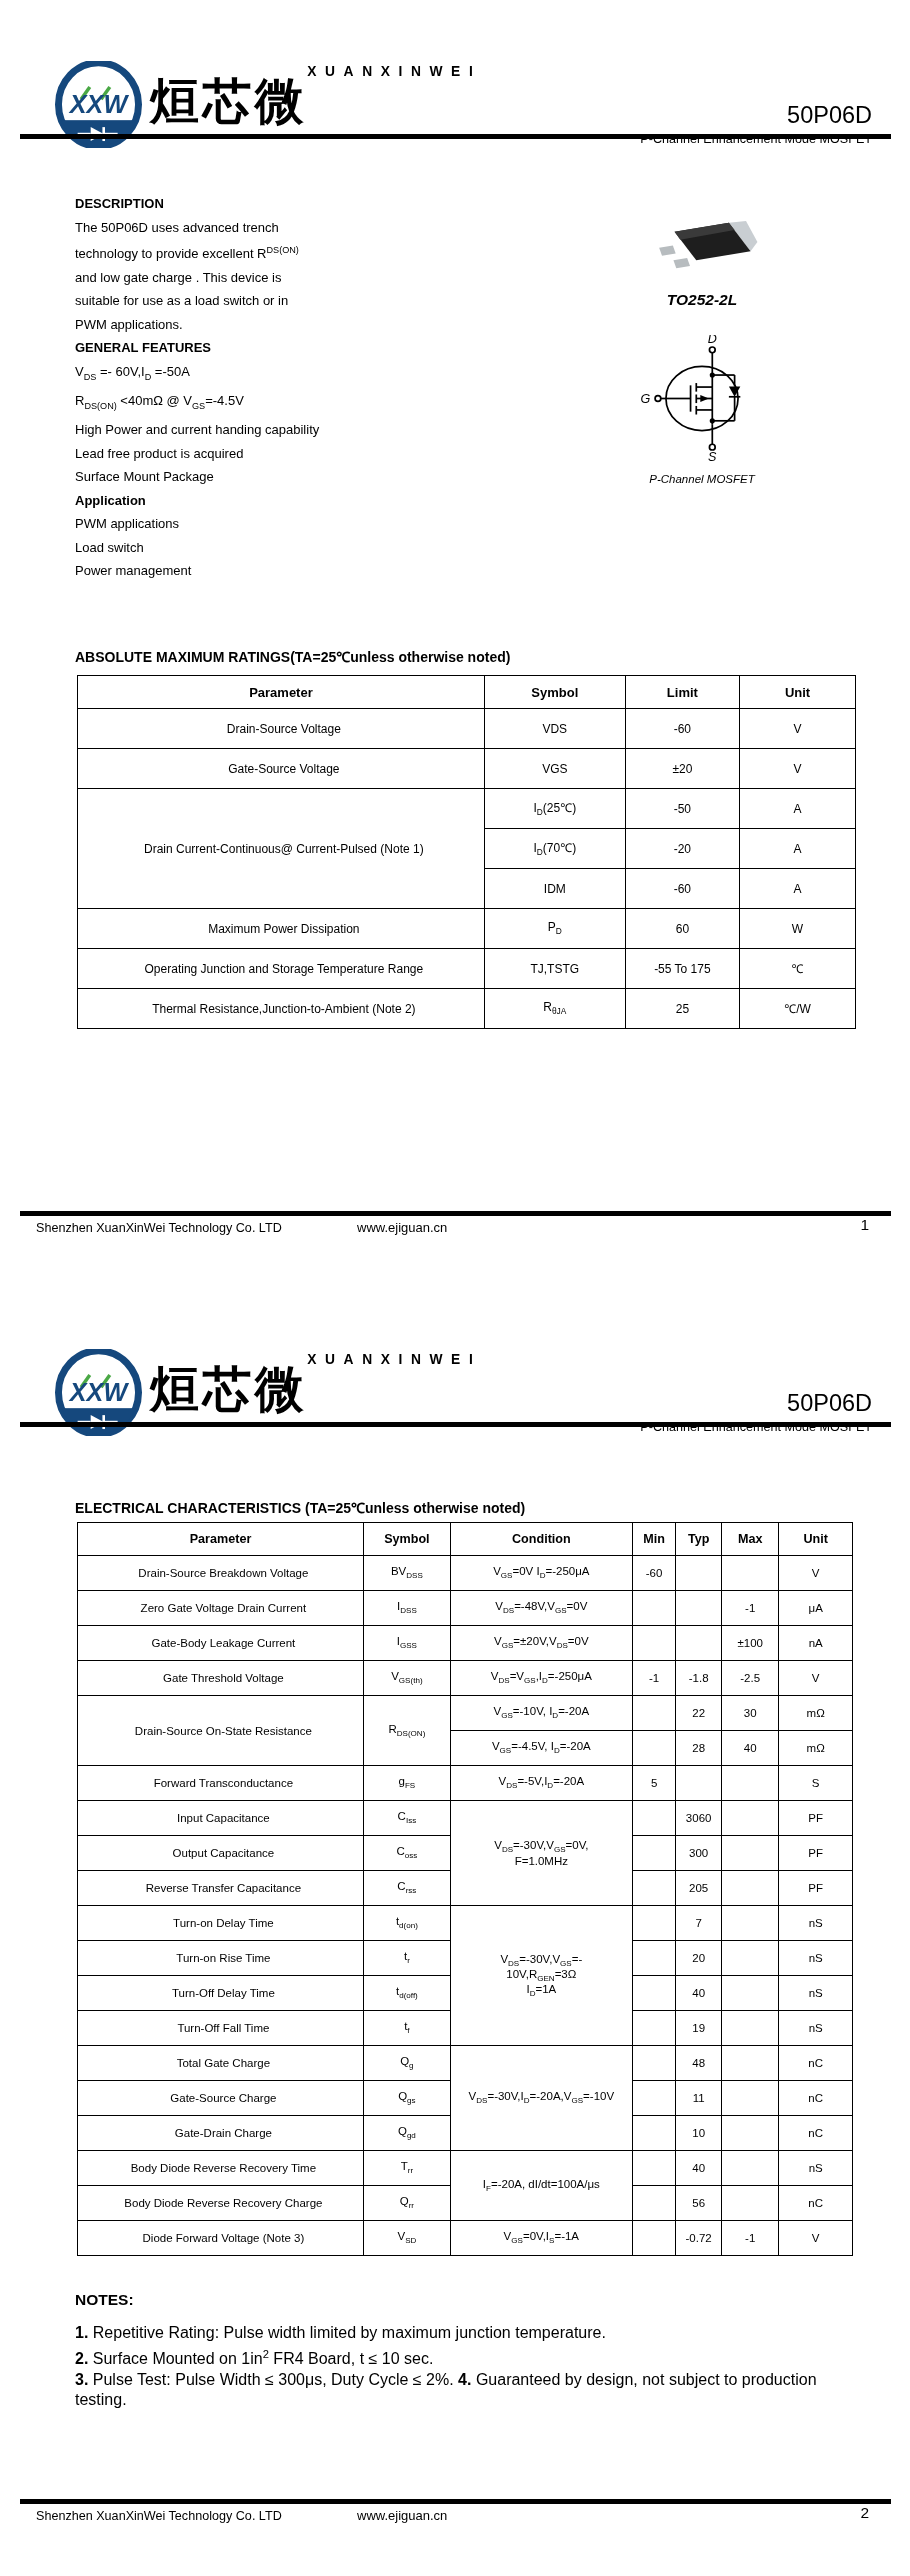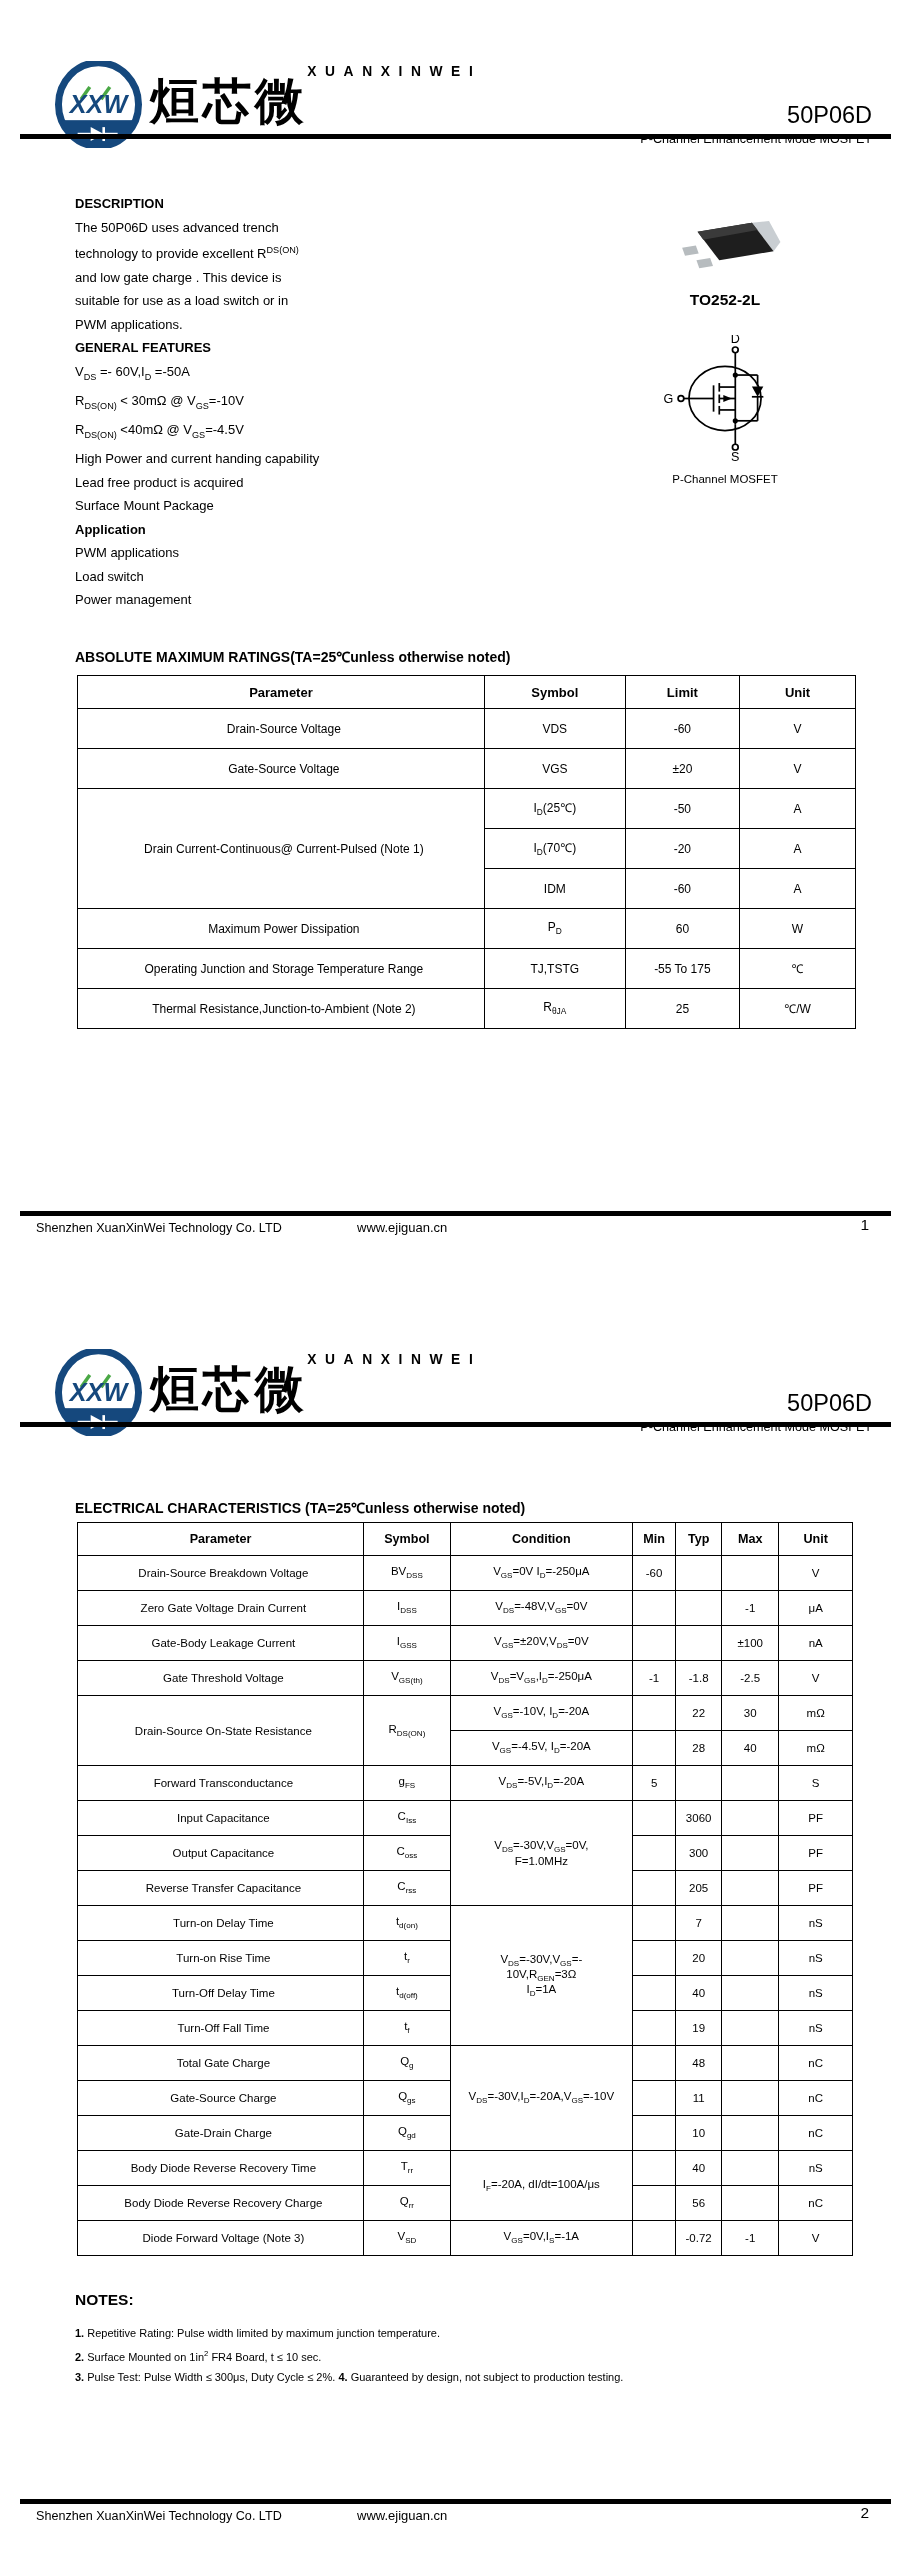--- a/index.html
+++ b/index.html
@@ -19,21 +19,21 @@
   .rule-top{top:134px;}
   .rule-footer{top:1211px;height:4.6px;}
 
   
   .text-col{position:absolute;left:75px;top:192px;width:356px;font-size:13px;line-height:23.5px;}
   .text-col .h-bold{font-weight:bold;}
   sub{font-size:70%;}
   sup{font-size:70%;}
 
   
-  .fig-col{position:absolute;left:593px;top:218px;width:264px;text-align:center;}
+  .fig-col{position:absolute;left:570px;top:218px;width:264px;text-align:center;font-style:italic;}
   .pkg-svg{display:block;margin:0 auto;}
   .pkg-label{font-size:15.5px;font-weight:bold;margin-top:10.3px;}
   .mosfet-svg{display:block;margin:26px auto 0 auto;}
   .sym-caption{font-size:11.5px;margin-top:10.3px;}
 
   
   .tbl-title{position:absolute;left:75px;font-weight:bold;font-size:14px;}
   .amr-title{top:647px;}
   table{border-collapse:collapse;table-layout:fixed;border:1.7px solid #000;}
   th,td{border:1.1px solid #000;text-align:center;vertical-align:middle;padding:0 3.4px;word-wrap:break-word;}
@@ -42,21 +42,21 @@
   .amr-table{position:absolute;left:77px;top:675px;width:779px;}
   .amr-table th{height:32px;font-size:13px;}
   .amr-table td{height:39px;font-size:12px;}
   .ec-title{top:210px;}
   .ec-table{position:absolute;left:77px;top:234px;width:776px;}
   .ec-table th{height:32px;font-size:12.6px;}
   .ec-table td{height:34px;font-size:11.5px;}
 
   
   .notes-heading{position:absolute;left:75px;top:1003px;font-size:15.5px;font-weight:bold;}
-  .notes-list{position:absolute;left:75px;top:1035px;width:746px;font-size:11px;line-height:20.7px;}
+  .notes-list{position:absolute;left:75px;top:1035px;width:746px;font-size:16px;line-height:20.7px;}
 
   
   .footer-company{position:absolute;left:36px;top:1221px;font-size:12.6px;}
   .footer-site{position:absolute;left:337px;top:1220px;font-size:13px;margin-left:20px;}
   .footer-page{position:absolute;right:41px;top:1216px;font-size:15.5px;}
 </style>
 </head>
 <body>
 
 <div class="page">
@@ -98,21 +98,20 @@
     <div>
         <div>The  50P06D uses advanced trench</div>
         <div>technology to provide excellent R<sup>DS(ON)</sup></div>
         <div>and low gate charge . This device is</div>
         <div>suitable for use as a load switch or in</div>
         <div>PWM applications.</div>
       </div>
     <div class="h-bold">GENERAL FEATURES</div>
     <div>
         <div>V<sub>DS</sub> =- 60V,I<sub>D</sub> =-50A</div>
-        <div>R<sub>DS(ON)</sub> &lt; 30mΩ @ V<sub>GS</sub>=-10V</div>
         <div>R<sub>DS(ON)</sub> &lt;40mΩ @ V<sub>GS</sub>=-4.5V</div>
         <div>High Power and current handing capability</div>
         <div>Lead free product is acquired</div>
         <div>Surface Mount Package</div>
       </div>
     <div class="h-bold">Application</div>
     <div>
         <div>PWM applications</div>
         <div>Load switch</div>
         <div>Power management</div>

